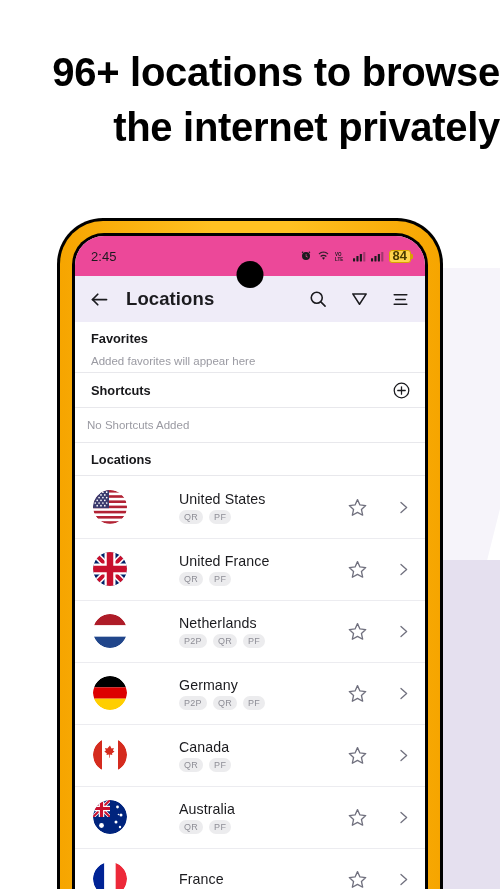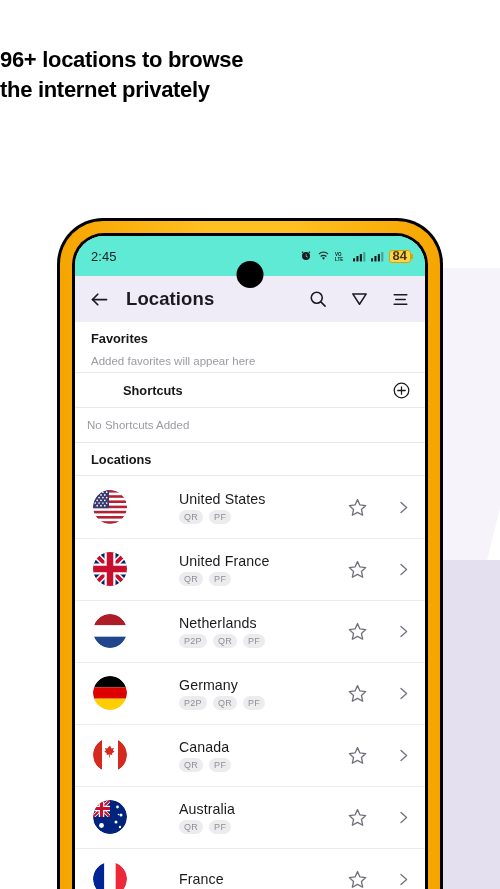--- a/index.html
+++ b/index.html
@@ -22,22 +22,22 @@
   .deco-2 {
     right: -90px; top: 560px; width: 260px; height: 420px;
     background: #e5e0ef;
     transform: skewX(-14deg);
     transform-origin: top left;
   }
 
   
   .headline {
     position: absolute; left: 0; top: 45px; width: 500px;
-    text-align: left;
-    font-size: 22px;
+    text-align: right;
+    font-size: 40px;
     font-weight: bold;
     line-height: 1.38;
     color: #000000;
     letter-spacing: -0.3px;
   }
   .headline span { display: block; }
 
   
   .phone {
     position: absolute;
@@ -64,21 +64,21 @@
     width: 100%; height: 100%;
     border-radius: 29px 29px 0 0;
     background: #ffffff;
     overflow: hidden;
     position: relative;
   }
 
   
   .statusbar {
     height: 40px;
-    background: #5eead4;
+    background: #ec4899;
     display: flex; align-items: center;
     padding: 0 14px 0 16px;
     position: relative;
   }
   .clock { font-size: 13px; color: #1b1b1f; font-weight: 500; letter-spacing: .1px; }
   .status-right { margin-left: auto; display: flex; align-items: center; gap: 5px; }
   .si { display: block; }
   .punchhole {
     position: absolute; left: 50%; top: 25px;
     transform: translateX(-50%);
@@ -111,21 +111,21 @@
   .icon-btn { display: flex; align-items: center; justify-content: center; cursor: pointer; }
 
   
   .content { background: #ffffff; height: calc(100% - 86px); overflow: hidden; }
   .sec-head {
     display: flex; align-items: center;
     padding: 0 14px 0 16px;
     font-size: 12.8px; font-weight: bold; color: #17171a;
   }
   .sec-head.favorites { height: 28px; padding-top: 4px; }
-  .sec-head.shortcuts { height: 34px; margin-left: 32px; }
+  .sec-head.shortcuts { height: 34px; }
   .sec-head.locations { height: 32px; }
   .sec-head .plus { margin-left: auto; cursor: pointer; display:flex; }
   .sec-sub {
     padding: 0 16px;
     font-size: 11.5px; color: #9a9aa2;
     height: 22px; display: flex; align-items: center;
   }
   .sec-sub.shortcuts-empty { height: 34px; align-items: center; padding-left: 12px; }
   .divider { height: 1px; background: #e8e8ec; margin: 0 0 0 0; }
 

